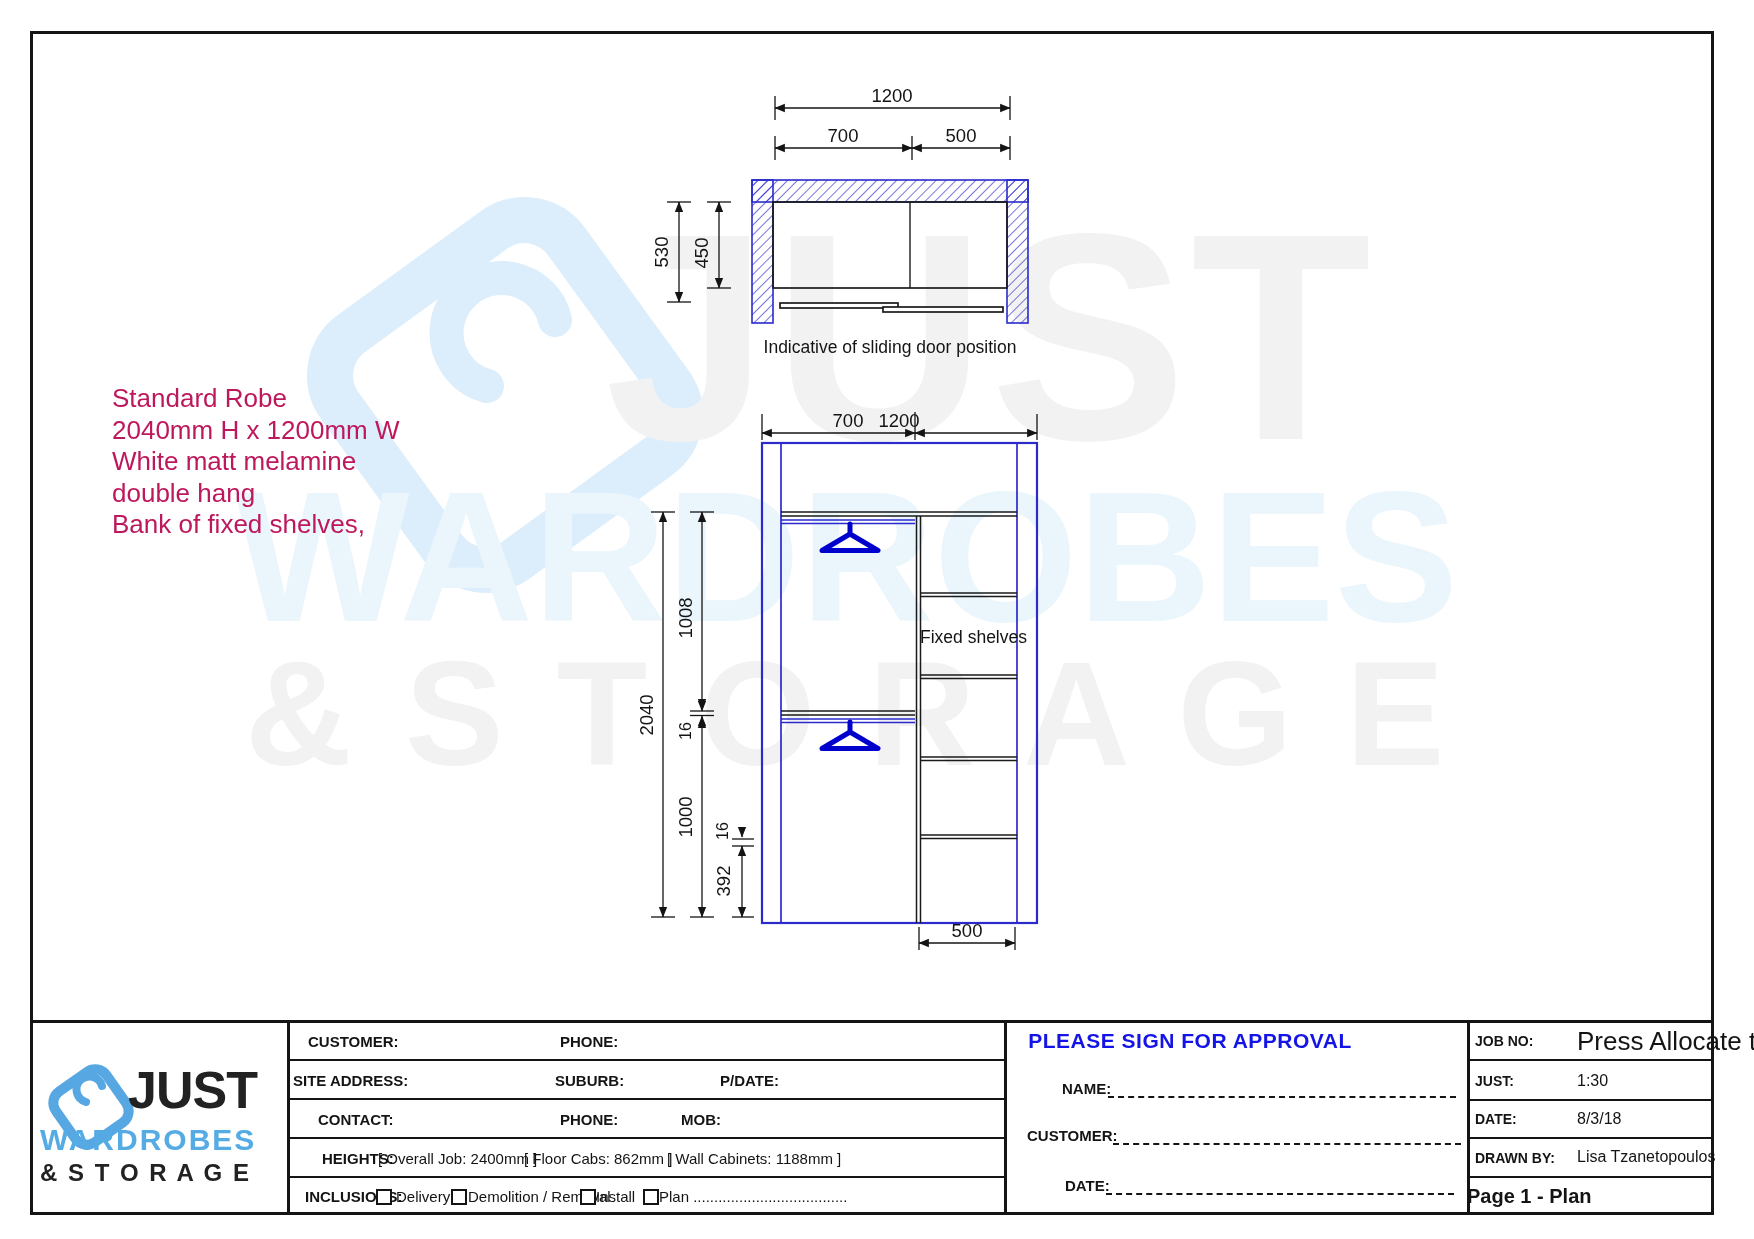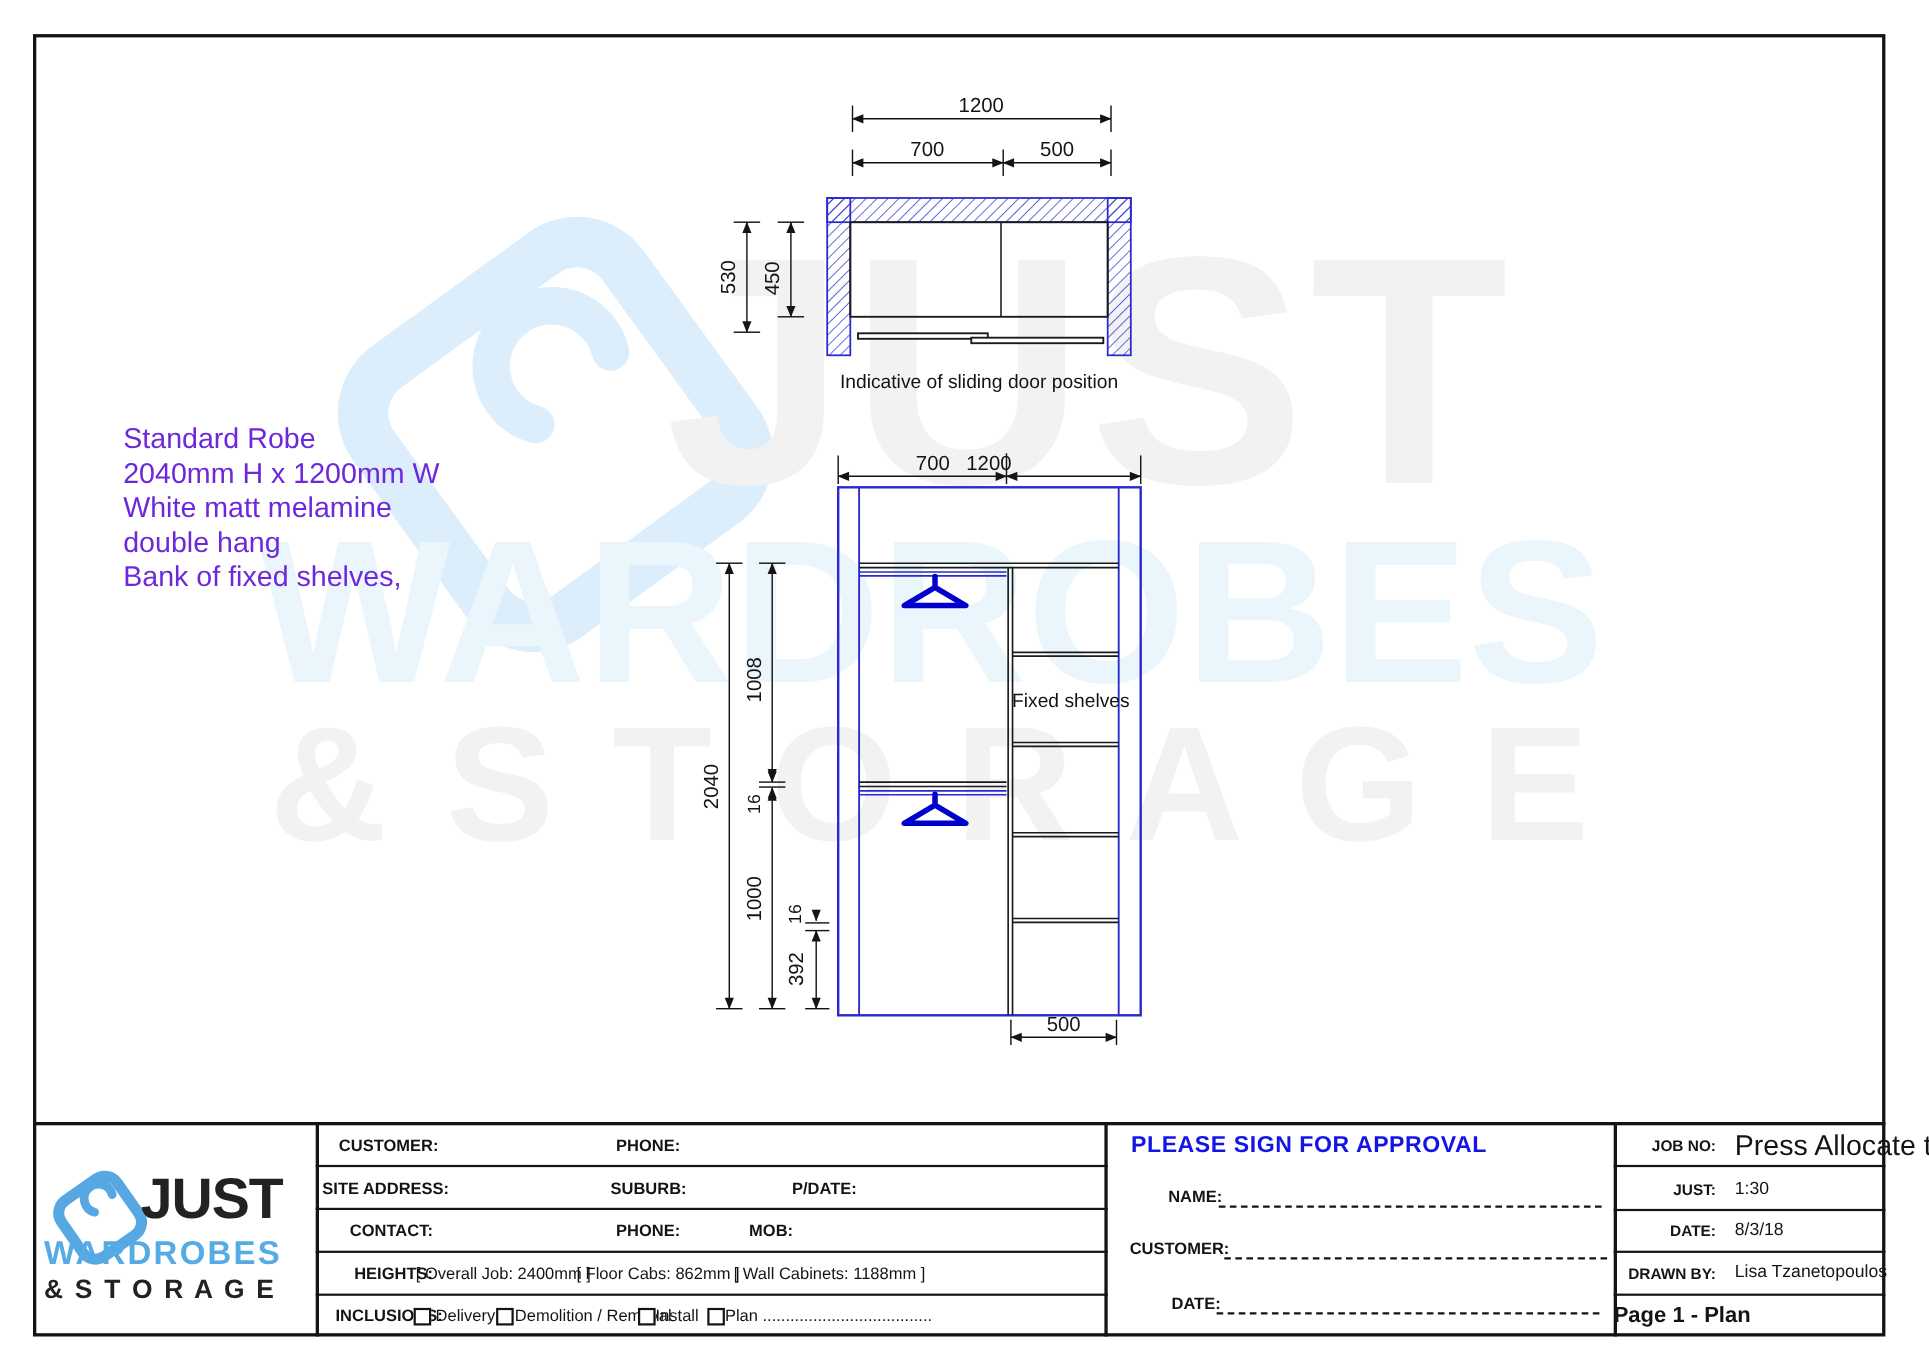--- a/index.html
+++ b/index.html
@@ -5,30 +5,30 @@
   html,body{margin:0;padding:0;background:#fff}
   #canvas{position:relative;width:1754px;height:1239px;background:#fff;overflow:hidden;
           font-family:"Liberation Sans",sans-serif;color:#141414}
   .abs{position:absolute}
   .wm{position:absolute;font-weight:bold;white-space:nowrap;line-height:1;z-index:0}
   .hl,.vl{position:absolute;background:#141414;z-index:3}
   .lbl{position:absolute;font-size:15px;font-weight:bold;white-space:nowrap;z-index:4}
   .val{position:absolute;font-size:15px;white-space:nowrap;z-index:4}
   .cb{position:absolute;width:12px;height:12px;border:2px solid #141414;background:#fff;z-index:4}
   .dash{position:absolute;border-bottom:2px dashed #141414;z-index:4}
-  #spec-note{position:absolute;left:112px;top:383px;font-size:26px;line-height:31.5px;color:#6d28d9;z-index:2}
+  #spec-note{position:absolute;left:112px;top:383px;font-size:26px;line-height:31.5px;color:#be185d;z-index:2}
   svg{position:absolute;z-index:2}
   .dims line{stroke:#141414;stroke-width:1.3;fill:none}
   .dims text{font-size:18.5px;fill:#141414;text-anchor:middle}
   .cap{font-size:17.5px;fill:#141414;text-anchor:middle}
   .flabel{font-size:17.5px;fill:#141414}
   #page-border{left:30px;top:31px;width:1678px;height:1178px;border:3px solid #141414;z-index:1}
   #approval-heading{position:absolute;left:1004px;width:372px;top:1029px;text-align:center;
     font-size:21px;font-weight:bold;color:#1414e6;z-index:4;letter-spacing:.5px}
-  .ilbl{position:absolute;font-size:14px;font-weight:bold;text-align:right;width:85px;white-space:nowrap;z-index:4}
+  .ilbl{position:absolute;font-size:14px;font-weight:bold;width:85px;white-space:nowrap;z-index:4}
   .ival{position:absolute;font-size:16px;white-space:nowrap;z-index:4}
 </style>
 </head>
 <body>
 
 <div id="canvas">
 
   <svg class="abs" style="left:255px;top:115px;z-index:0" width="470" height="540" viewBox="0 0 470 540">
     <rect x="110" y="140" width="280" height="280" rx="52" transform="rotate(-36 250 280)" fill="none" stroke="#dceefb" stroke-width="46"></rect>
     <path d="M300 205 a55 55 0 1 0 -68 66" fill="none" stroke="#dceefb" stroke-width="34" stroke-linecap="round"></path>

